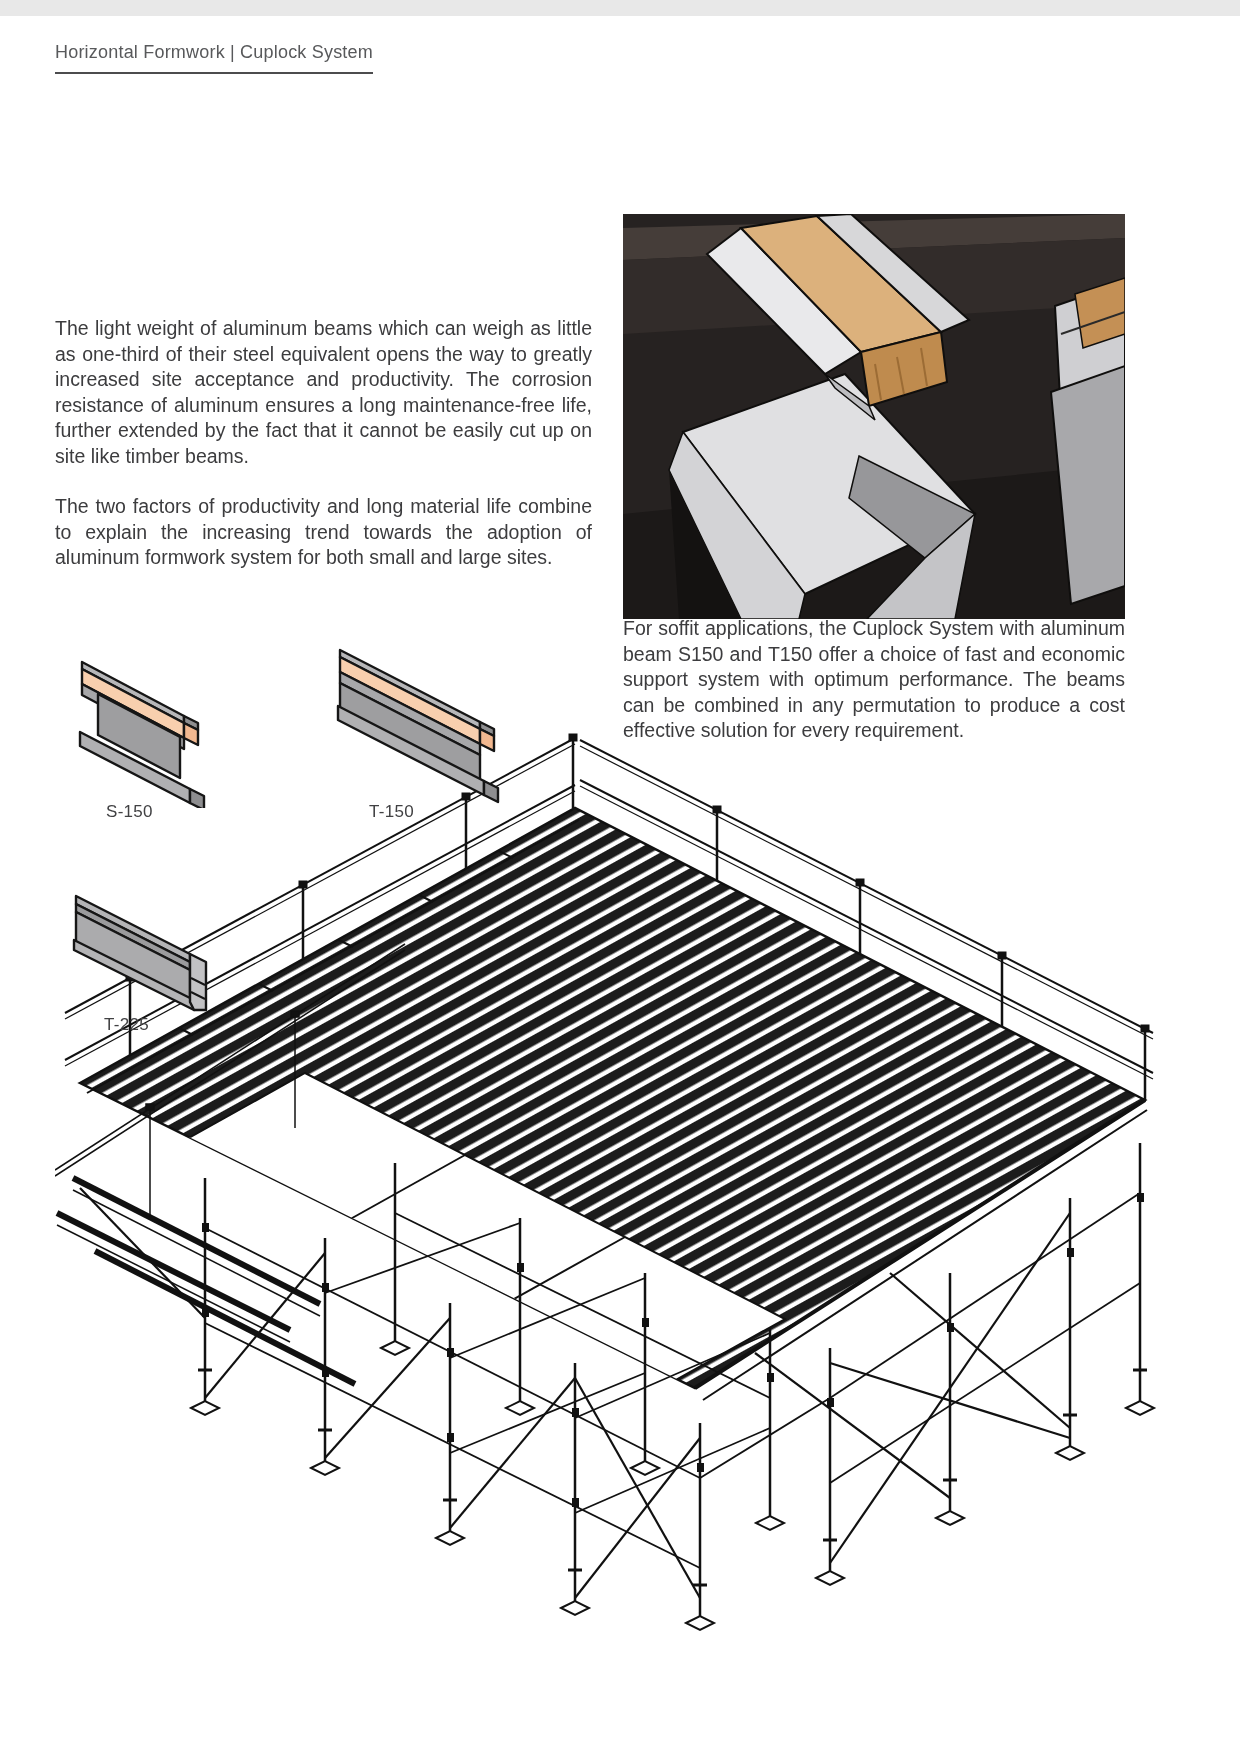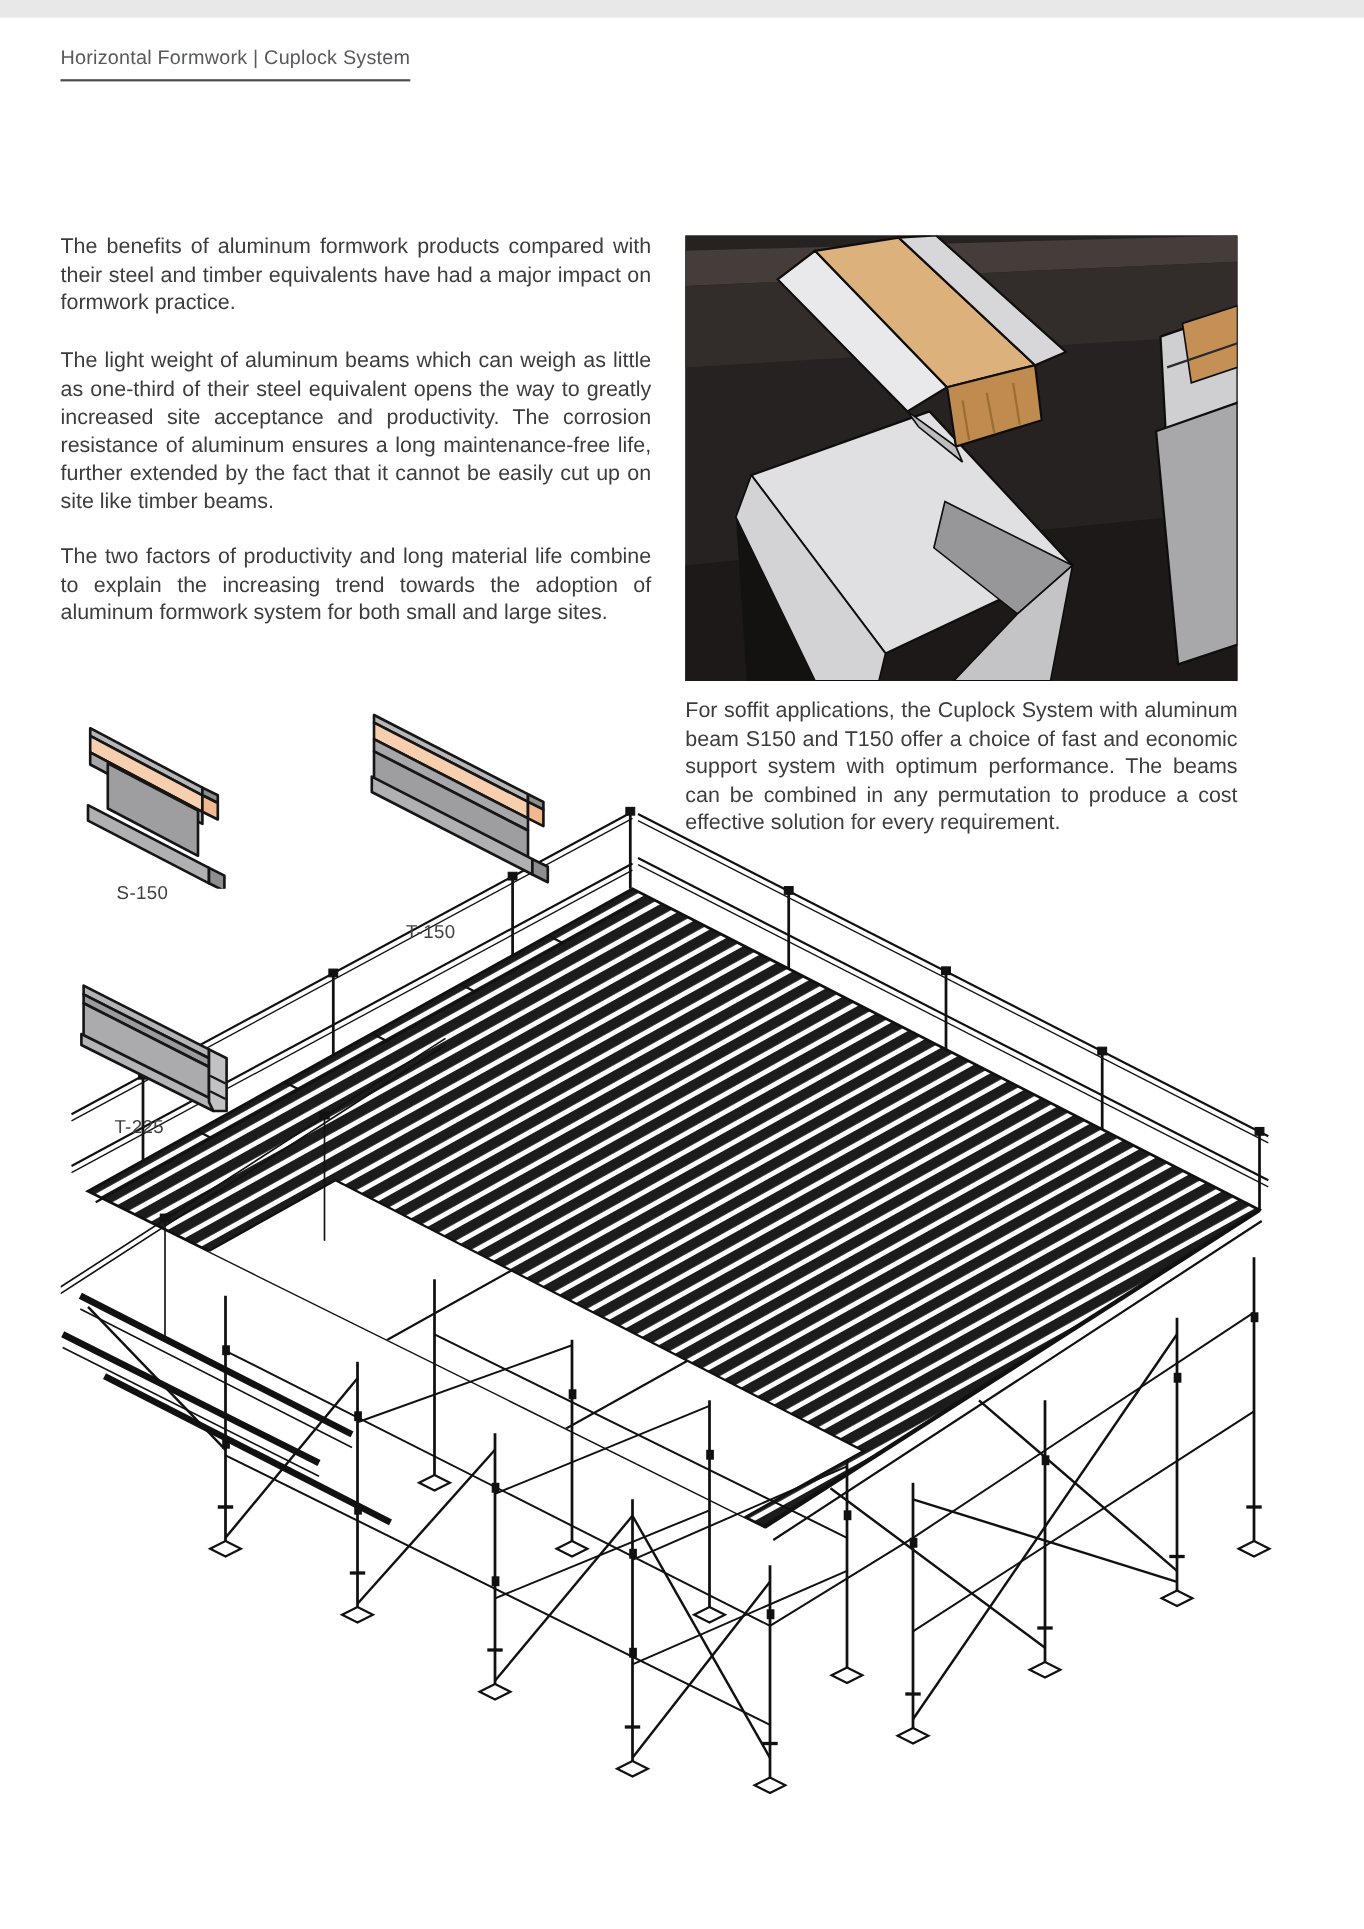--- a/index.html
+++ b/index.html
@@ -18,38 +18,37 @@
   .title{
     left:54px;top:78px;font-size:37px;font-weight:bold;color:#1792d0;
     letter-spacing:-.3px;
   }
   .bodytext{
     font-size:19.5px;line-height:25.5px;text-align:justify;color:#3c3c3e;
   }
   .p1{left:55px;top:196px;width:537px;}
   .p2{left:55px;top:300px;width:537px;}
   .p3{left:55px;top:478px;width:537px;}
-  .caption{left:623px;top:618px;width:502px;}
+  .caption{left:623px;top:600px;width:502px;}
   .photo{left:623px;top:198px;width:502px;height:405px;background:#262221;}
   .beamlabel{font-size:17px;color:#414143;letter-spacing:.3px;}
   .lab-s150{left:106px;top:786px;text-align:center;}
-  .lab-t150{left:369px;top:822px;}
+  .lab-t150{left:369px;top:786px;}
   .lab-t225{left:104px;top:999px;text-align:right;}
   .footnote{left:55px;top:1591px;width:363px;font-size:19.5px;line-height:27px;text-align:justify;}
   svg{display:block;}
 </style>
 </head>
 <body>
 
 <div class="page">
 
   <div class="abs breadcrumb">Horizontal Formwork | Cuplock System</div>
 
 
-  <div class="abs bodytext p1">The benefits of aluminum formwork products compared with their steel and timber equivalents have had a major impact on formwork practice.</div>
   <div class="abs bodytext p2">The light weight of aluminum beams which can weigh as little as one-third of their steel equivalent opens the way to greatly increased site acceptance and productivity. The corrosion resistance of aluminum ensures a long maintenance-free life, further extended by the fact that it cannot be easily cut up on site like timber beams.</div>
   <div class="abs bodytext p3">The two factors of productivity and long material life combine to explain the increasing trend towards the adoption of aluminum formwork system for both small and large sites.</div>
 
   <div class="abs photo">
     <svg width="502" height="405" viewBox="0 0 502 405">
       <rect x="0" y="0" width="502" height="405" fill="#262221"></rect>
       <polygon points="0,14 502,0 502,24 0,46" fill="#453d39"></polygon>
       <polygon points="0,46 502,24 502,90 0,120" fill="#322c2a"></polygon>
       <polygon points="0,300 502,250 502,405 0,405" fill="#1c1918"></polygon>
 

